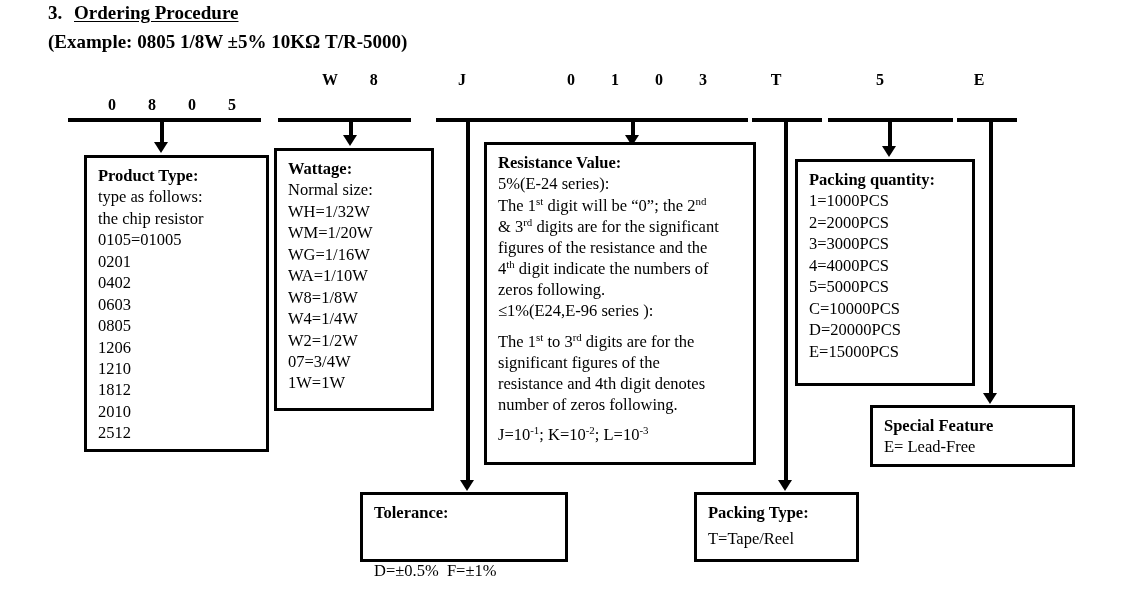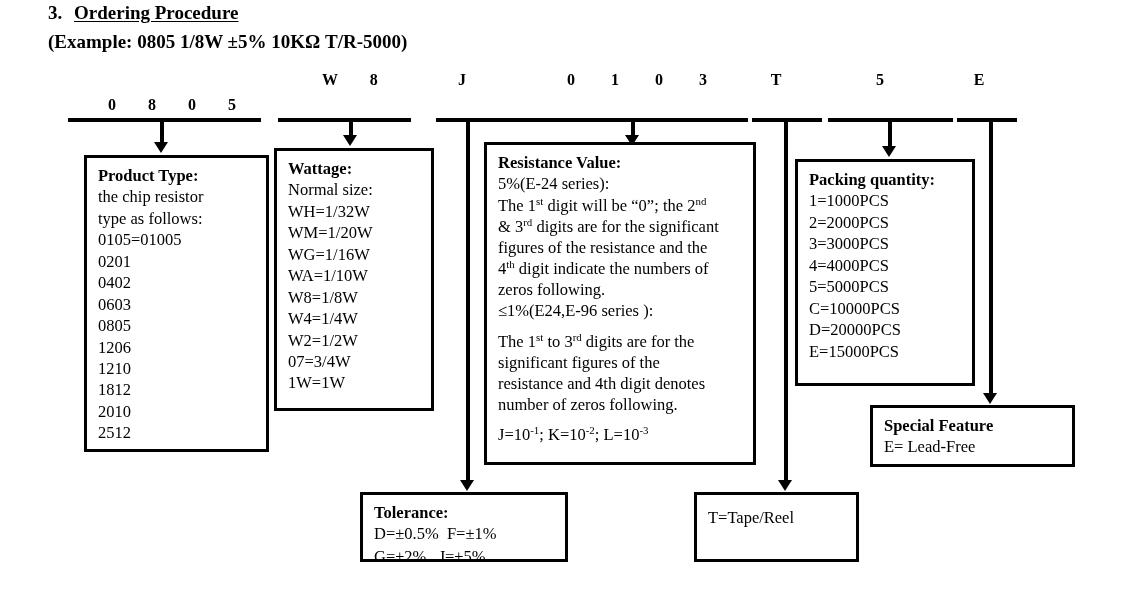--- a/index.html
+++ b/index.html
@@ -59,21 +59,21 @@
     font-size:16.5px;
     line-height:1.30;
     white-space:nowrap;
   }
   .box .wrapln{
     font-size:16.5px;
     line-height:1.28;
   }
   .gap{height:9px;line-height:9px;font-size:0;}
   sup{font-size:0.66em;line-height:0;vertical-align:0.52em;}
-  .tol-ln{font-size:16.5px;line-height:1.34;white-space:pre;}
+  .tol-ln{font-size:16.5px;line-height:1.34;white-space:pre;margin-top:37px;}
 </style>
 </head>
 <body>
 
 <div class="stage">
 
   <div class="h-num">3.</div>
   <div class="h-title">Ordering Procedure</div>
   <div class="h-example">(Example: 0805 1/8W ±5% 10KΩ T/R-5000)</div>
 
@@ -109,22 +109,22 @@
   <div class="arrow" style="left:778px;top:480px;"></div>
 
   <div class="vline" style="left:888px;top:118px;height:29px;"></div>
   <div class="arrow" style="left:882px;top:146px;"></div>
 
   <div class="vline" style="left:989px;top:118px;height:276px;"></div>
   <div class="arrow" style="left:983px;top:393px;"></div>
 
   <div class="box" style="left:84px;top:155px;width:185px;height:297px;">
     <div class="ttl">Product Type:</div>
+    <div class="ln">type as follows:</div>
     <div class="ln">the chip resistor</div>
-    <div class="ln">type as follows:</div>
     <div class="ln">0105=01005</div>
     <div class="ln">0201</div>
     <div class="ln">0402</div>
     <div class="ln">0603</div>
     <div class="ln">0805</div>
     <div class="ln">1206</div>
     <div class="ln">1210</div>
     <div class="ln">1812</div>
     <div class="ln">2010</div>
     <div class="ln">2512</div>
@@ -179,16 +179,17 @@
     <div class="ln">E= Lead-Free</div>
   </div>
 
   <div class="box" style="left:360px;top:492px;width:208px;height:70px;">
     <div class="ttl">Tolerance:</div>
     <div class="tol-ln">D=±0.5%  F=±1%</div>
     <div class="tol-ln">G=±2%   J=±5%</div>
   </div>
 
   <div class="box" style="left:694px;top:492px;width:165px;height:70px;">
+    <div class="ttl">Packing Type:</div>
     <div class="ln" style="margin-top:5px;">T=Tape/Reel</div>
   </div>
 
 </div>
 
 </body></html>

